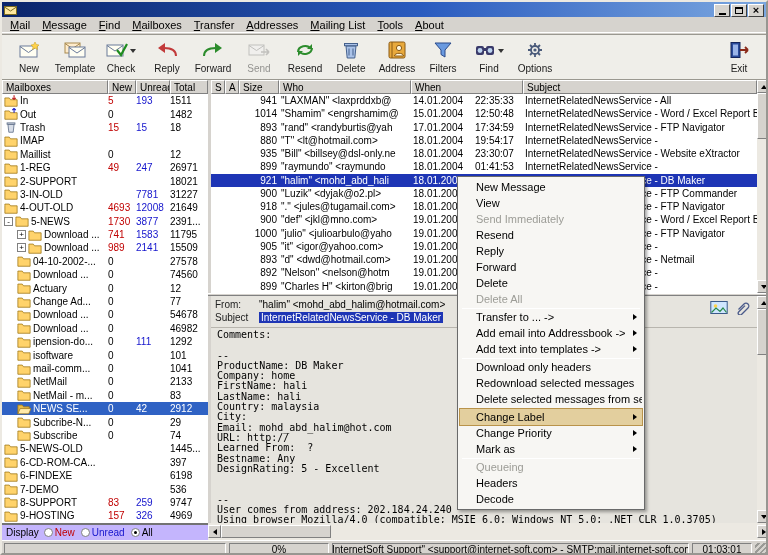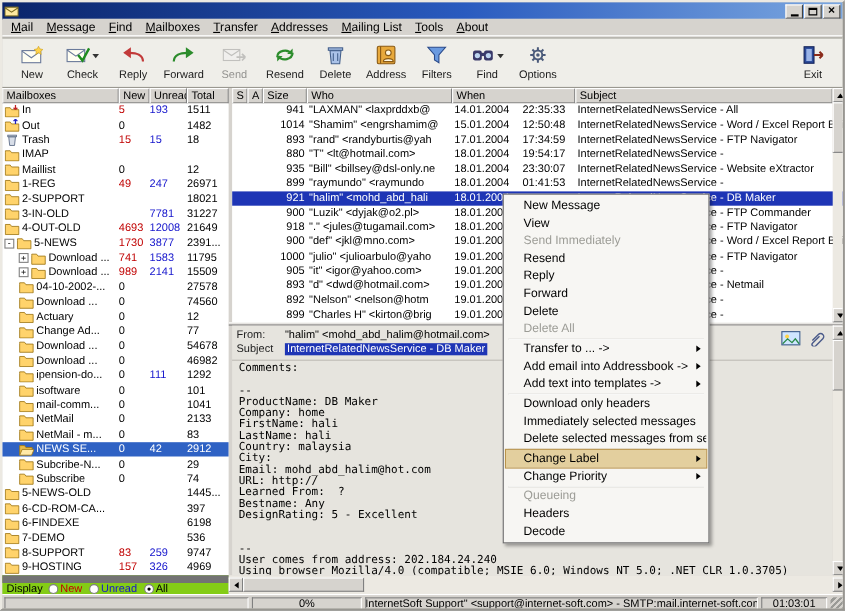--- a/index.html
+++ b/index.html
@@ -59,22 +59,22 @@
     line-height:7px; text-align:center; flex:none; }
   .tico { display:flex; flex:none; }
   .tname { overflow:hidden; }
   .cnt { overflow:hidden; padding-right:2px; }
   .cnt.red { color:#c00000; }
   .cnt.blue { color:#1414cc; }
   .trow.sel { background:#2f62c4; color:#fff; }
   .trow.sel .cnt, .trow.sel .cnt.red, .trow.sel .cnt.blue { color:#fff; }
 
   
-  #display-bar { left:0; top:521px; width:206px; height:17px; background:#84cc16;
-    border-top:7px solid #737373; display:flex; align-items:center; gap:5px; font-size:10px;
+  #display-bar { left:0; top:521px; width:206px; height:17px; background:#c4b5fd;
+    border-top:2px solid #737373; display:flex; align-items:center; gap:5px; font-size:10px;
     padding:0 4px; }
   .display-opt { display:flex; align-items:center; gap:2px; }
   .radio { width:9px; height:9px; border-radius:50%; border:1px solid #808080; background:#fff;
     position:relative; flex:none; }
   .radio.on::after { content:""; position:absolute; inset:2px; background:#000; border-radius:50%; }
   .opt-new { color:#c00000; } .opt-unread { color:#1414cc; }
 
   
   #vsplit { left:206px; top:78px; width:3px; height:460px; background:#d6d3ce; }
   #hsplit { left:206px; top:291px; width:562px; height:3px; background:#d6d3ce;
@@ -196,20 +196,31 @@
                 <rect x="2" y="5" width="17" height="11" fill="#fffef2" stroke="#6a7a9a"></rect>
                 <path d="M2 5.5l8.5 6 8.5-6" fill="none" stroke="#6a7a9a"></path>
                 <path d="M17 1l1.2 2.4L21 4l-2 1.8.5 2.7L17 7l-2.5 1.5.5-2.7L13 4l2.8-.6z" fill="#ffd24a" stroke="#c89a10" stroke-width="0.5"></path>
               </svg></span>
           </div>
           <span>New</span>
         </div>
         <div class="tbtn">
           <div class="icwrap">
             <span><svg width="22" height="18" viewBox="0 0 22 18">
+                <rect x="1" y="2" width="15" height="10" fill="#ffeccb" stroke="#a98a4e"></rect>
+                <path d="M1 2.5l7.5 5 7.5-5" fill="none" stroke="#a98a4e"></path>
+                <rect x="5" y="6" width="16" height="10" fill="#fffef2" stroke="#6a7a9a"></rect>
+                <path d="M5 6.5l8 5.5 8-5.5" fill="none" stroke="#6a7a9a"></path>
+              </svg></span>
+          </div>
+          <span>Template</span>
+        </div>
+        <div class="tbtn">
+          <div class="icwrap">
+            <span><svg width="22" height="18" viewBox="0 0 22 18">
                 <rect x="1" y="4" width="16" height="11" fill="#fffef2" stroke="#6a7a9a"></rect>
                 <path d="M1 4.5l8 5.5 8-5.5" fill="none" stroke="#6a7a9a"></path>
                 <path d="M11 9l4 5 6-11" fill="none" stroke="#1f8c1f" stroke-width="2.2"></path>
               </svg></span>
             <span class="dd"></span>
           </div>
           <span>Check</span>
         </div>
         <div class="tbtn">
           <div class="icwrap">
@@ -1018,24 +1029,25 @@
       <div class="ci">Reply</div>
       <div class="ci">Forward</div>
       <div class="ci">Delete</div>
       <div class="ci dis">Delete All</div>
       <div class="csep"></div>
       <div class="ci">Transfer to ... -&gt;<span class="sub-arrow"></span></div>
       <div class="ci">Add email into Addressbook -&gt;<span class="sub-arrow"></span></div>
       <div class="ci">Add text into templates -&gt;<span class="sub-arrow"></span></div>
       <div class="csep"></div>
       <div class="ci">Download only headers</div>
-      <div class="ci">Immediately selected messages</div>
+      <div class="ci">Redownload selected messages</div>
       <div class="ci">Delete selected messages from server</div>
       <div class="csep"></div>
       <div class="ci hl">Change Label<span class="sub-arrow"></span></div>
       <div class="ci">Change Priority<span class="sub-arrow"></span></div>
+      <div class="ci">Mark as<span class="sub-arrow"></span></div>
       <div class="csep"></div>
       <div class="ci dis">Queueing</div>
       <div class="ci">Headers</div>
       <div class="ci">Decode</div>
     </div>
 
 </div>
 
 </body></html>

